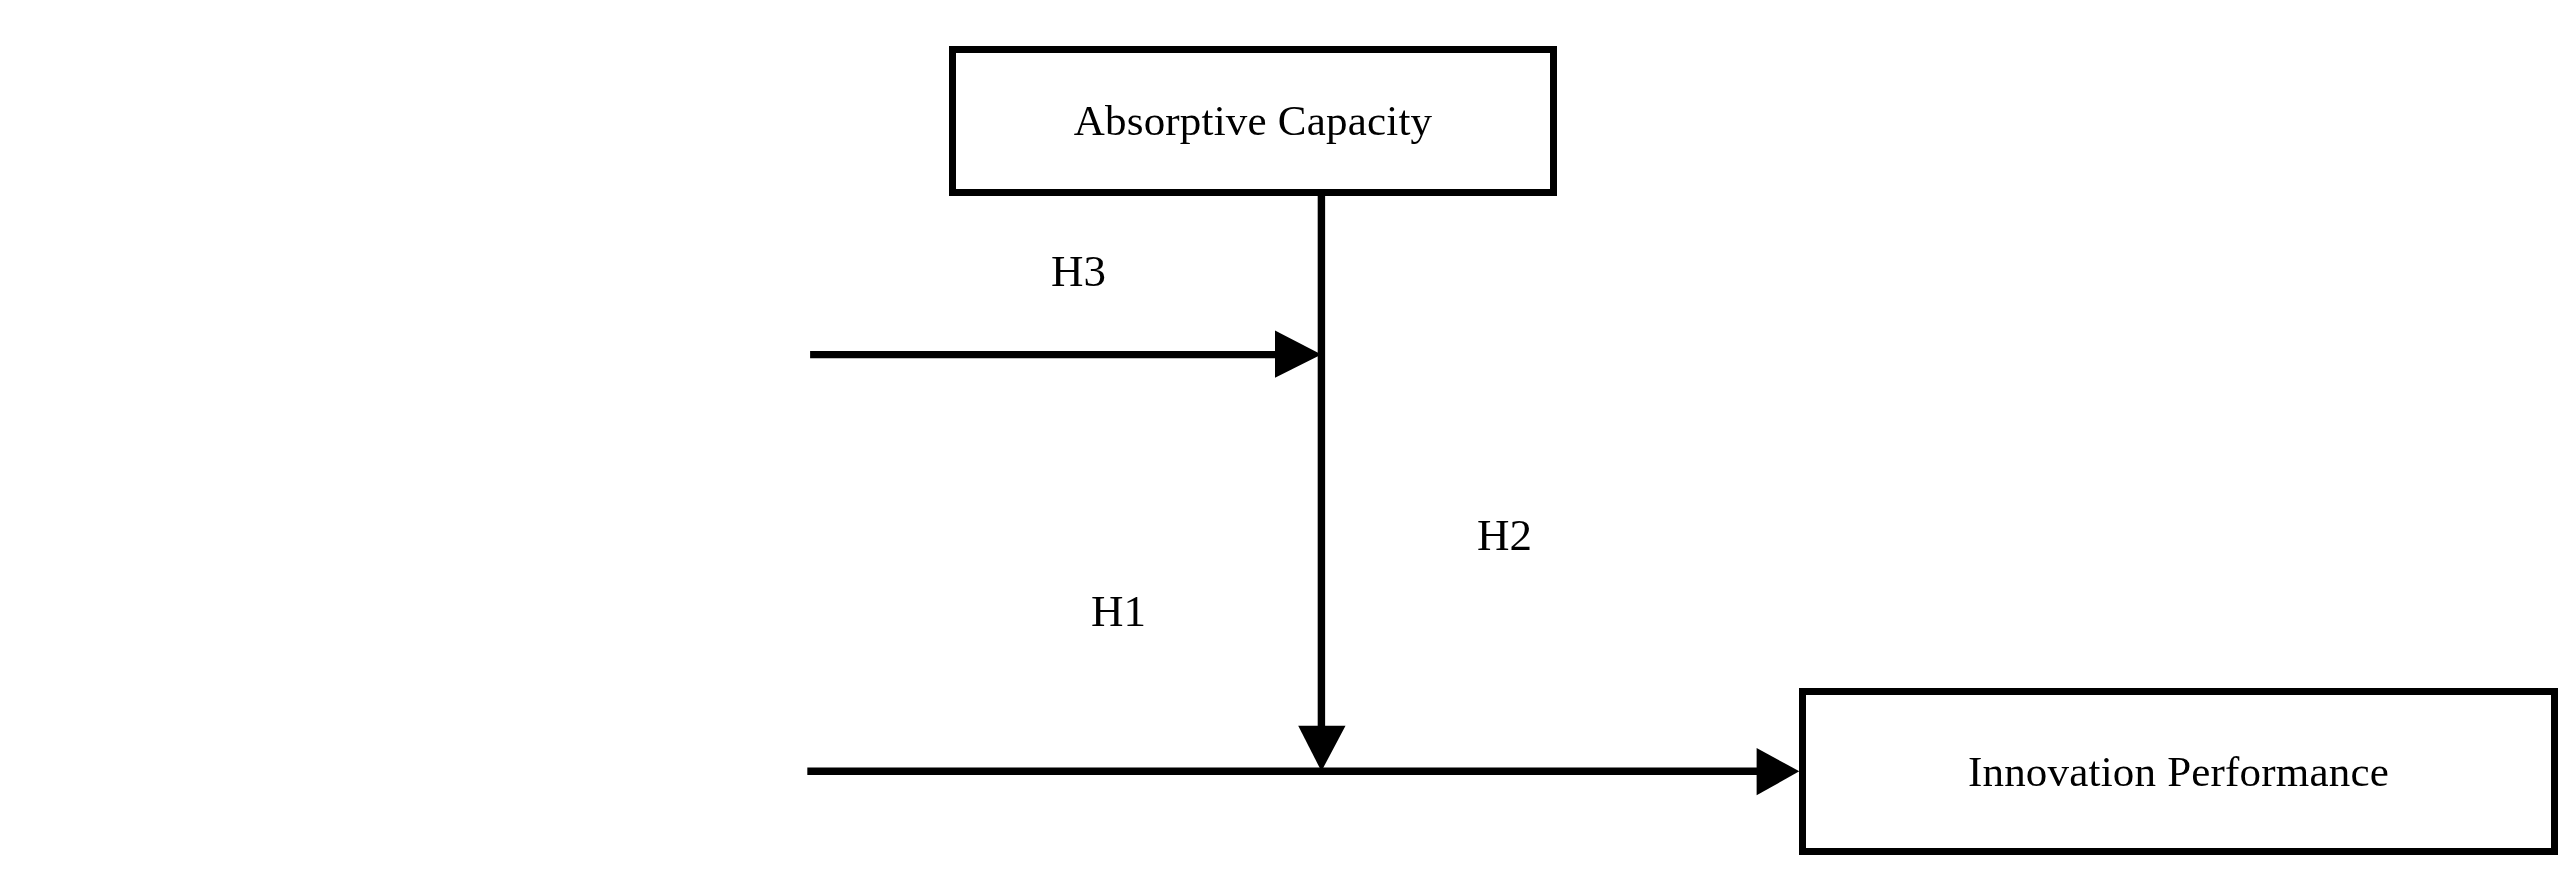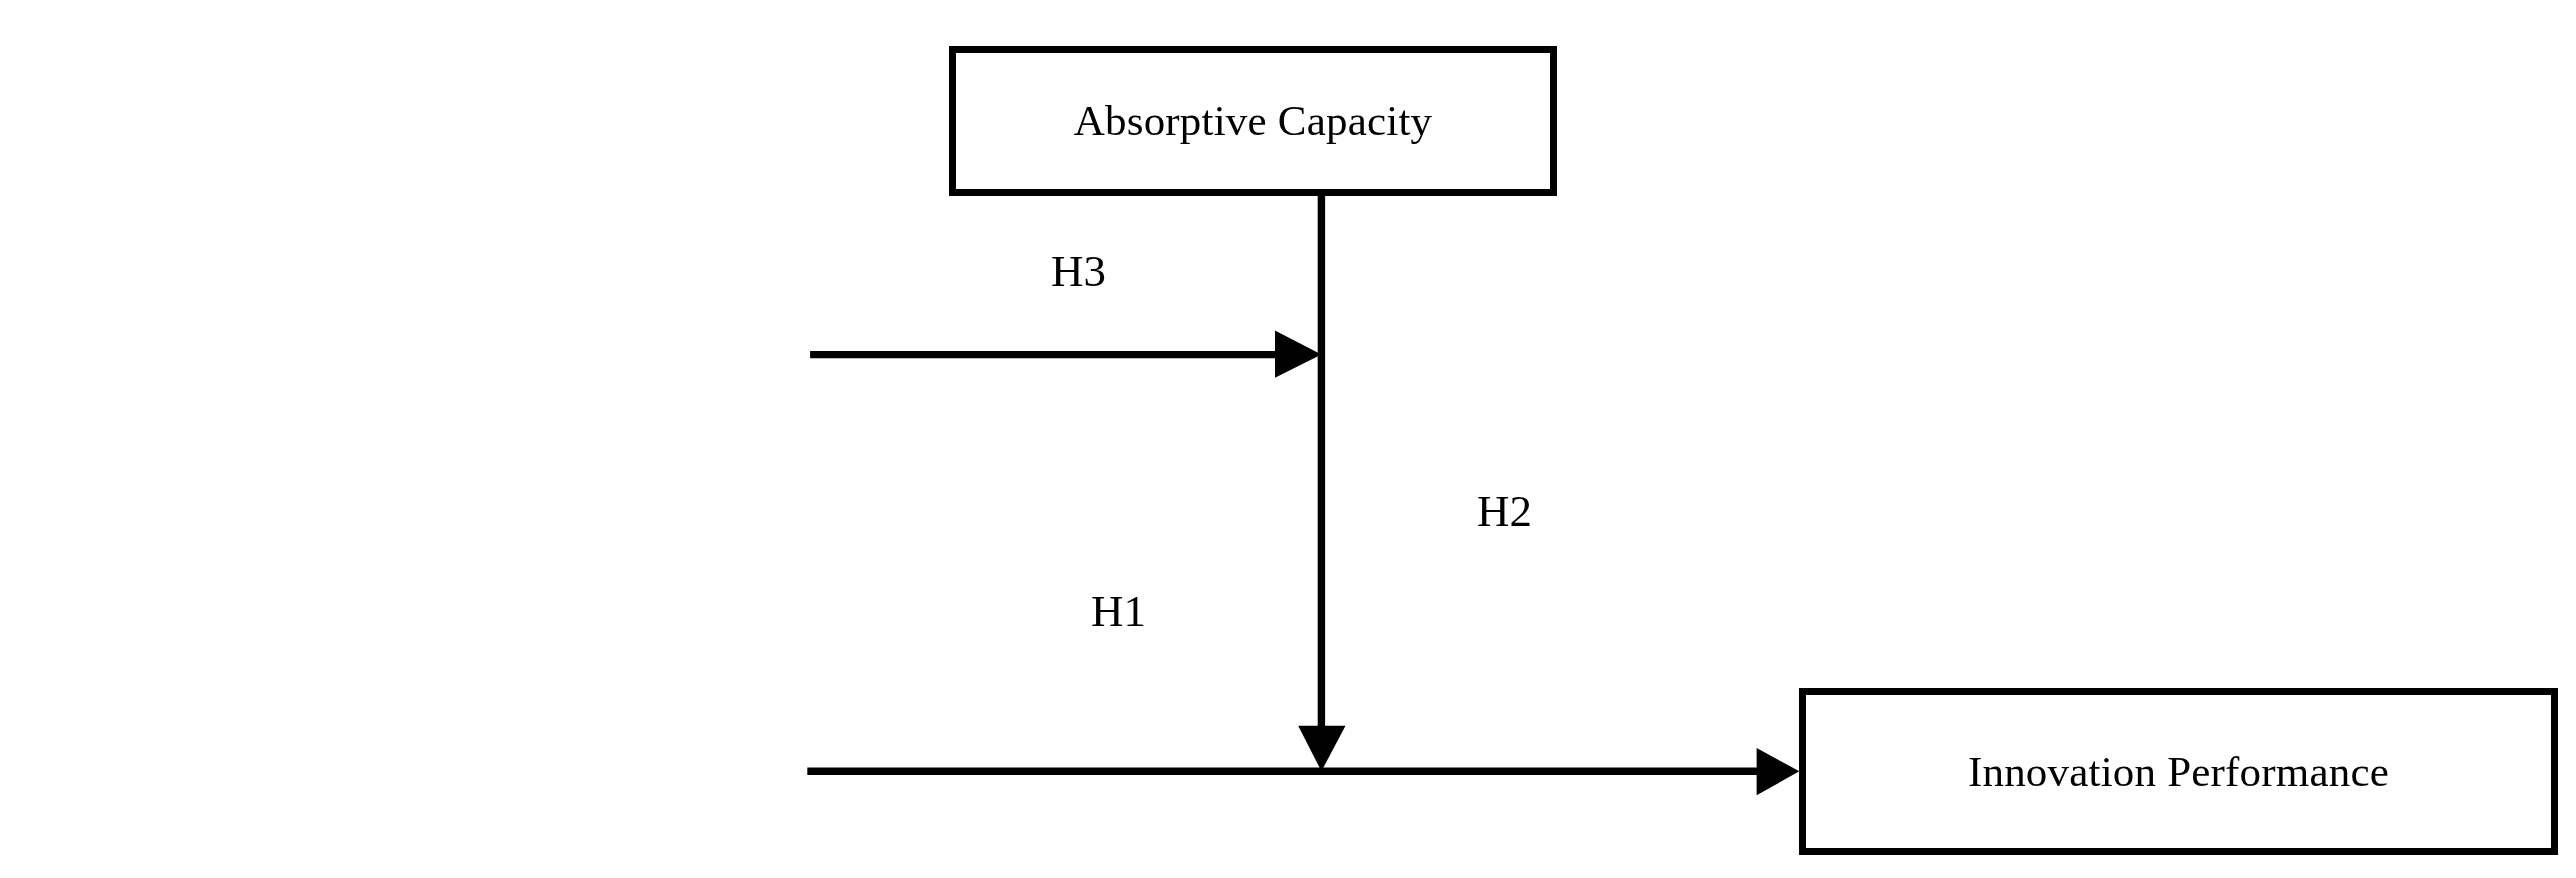--- a/index.html
+++ b/index.html
@@ -80,21 +80,21 @@
 
   .edge-label {
     position: absolute;
     font-family: "Liberation Serif", "DejaVu Serif", serif;
     font-size: 45px;
     color: #000000;
     white-space: nowrap;
     line-height: 1;
   }
   #edge-label-h3 { left: 1051px; top: 211px; margin-top: 38px; }
-  #edge-label-h2 { left: 1477px; top: 489px; }
+  #edge-label-h2 { left: 1477px; top: 513px; }
   #edge-label-h1 { left: 1091px; top: 589px; }
 </style>
 </head>
 <body>
 
 <div id="canvas">
 
   <svg class="edge-svg" viewBox="0 0 2776 947" xmlns="http://www.w3.org/2000/svg">
 
     <line class="edge-line" x1="1424" y1="183" x2="1424" y2="786"></line>

